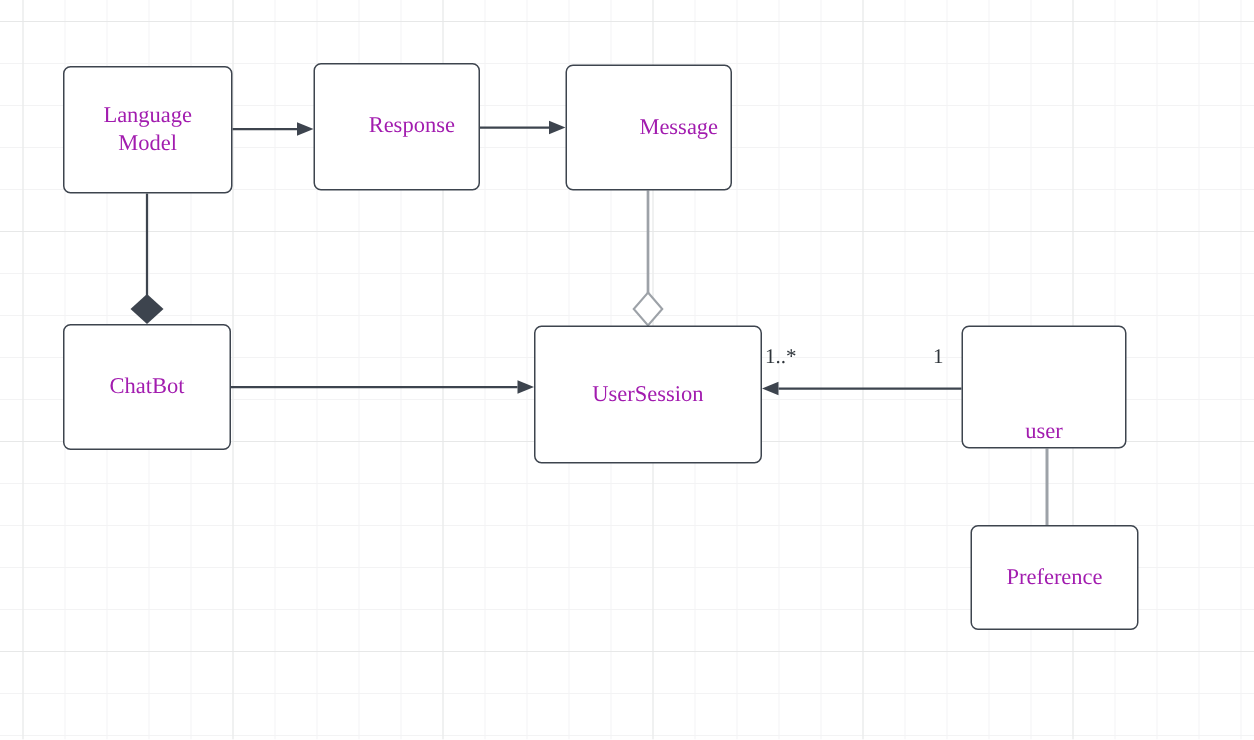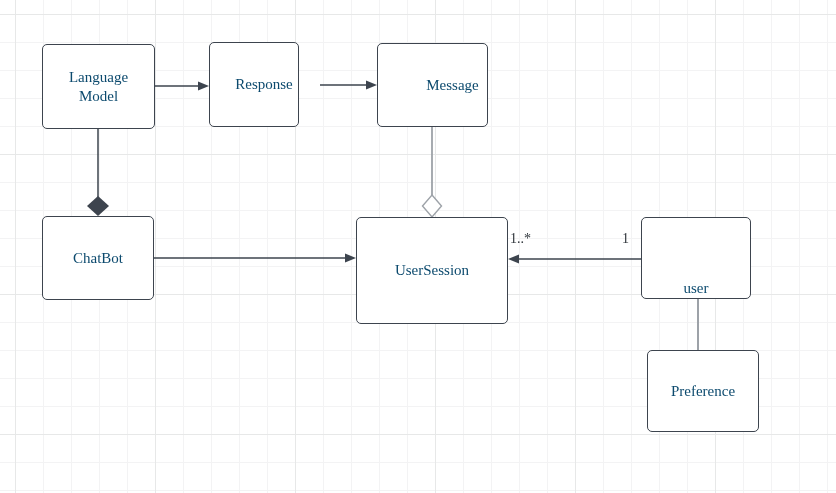--- a/index.html
+++ b/index.html
@@ -33,21 +33,21 @@
   .node {
     position: absolute;
     box-sizing: border-box;
     background: #ffffff;
     border: 1.6px solid #3d444e;
     border-radius: 5px;
     display: flex;
     align-items: center;
     justify-content: center;
     font-size: 15px;
-    color: #0c4a6e;
+    color: #a21caf;
     text-align: center;
     line-height: 1.25;
   }
   .node .node-label { display: inline-block; }
   .node .narrow { max-width: 72px; }
   .mult {
     position: absolute;
     font-size: 14px;
     color: #2e343a;
     white-space: nowrap;
@@ -92,41 +92,41 @@
 
     <g>
       <line x1="698" y1="299" x2="698" y2="350" stroke="#9da2a8" stroke-width="2"></line>
     </g>
   </svg>
 
   <div class="node" style="left:42px; top:44px; width:113px; height:85px;">
     <span class="node-label narrow">Language Model</span>
   </div>
 
-  <div class="node" style="left:209px; top:42px; width:90px; height:85px;padding-left:20px;">
+  <div class="node" style="left:209px; top:42px; width:111px; height:85px;padding-left:20px;">
     <span class="node-label">Response</span>
   </div>
 
   <div class="node" style="left:377px; top:43px; width:111px; height:84px;padding-left:40px;">
     <span class="node-label">Message</span>
   </div>
 
   <div class="node" style="left:42px; top:216px; width:112px; height:84px;text-align:right;">
     <span class="node-label">ChatBot</span>
   </div>
 
-  <div class="node" style="left:356px; top:217px; width:152px; height:107px;">
+  <div class="node" style="left:356px; top:217px; width:152px; height:92px;">
     <span class="node-label">UserSession</span>
   </div>
 
   <div class="node" style="left:641px; top:217px; width:110px; height:82px;align-items:flex-end;">
     <span class="node-label">user</span>
   </div>
 
-  <div class="node" style="left:647px; top:350px; width:112px; height:82px;">
+  <div class="node" style="left:647px; top:350px; width:112px; height:70px;">
     <span class="node-label">Preference</span>
   </div>
 
   <div class="mult" style="left:510px; top:231px;">1..*</div>
 
   <div class="mult" style="left:622px; top:231px;">1</div>
 
 </div>
 
 </body></html>

